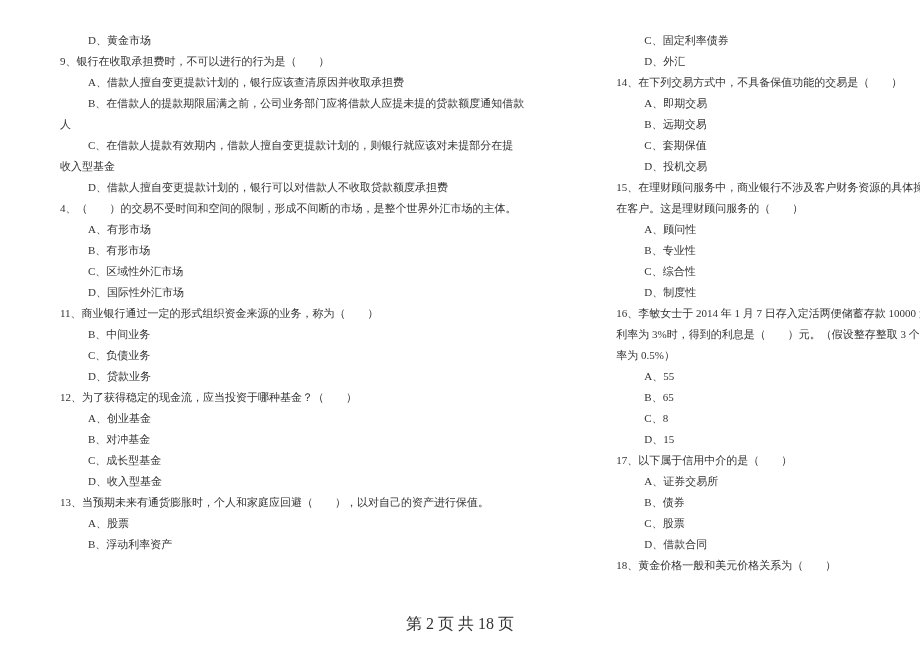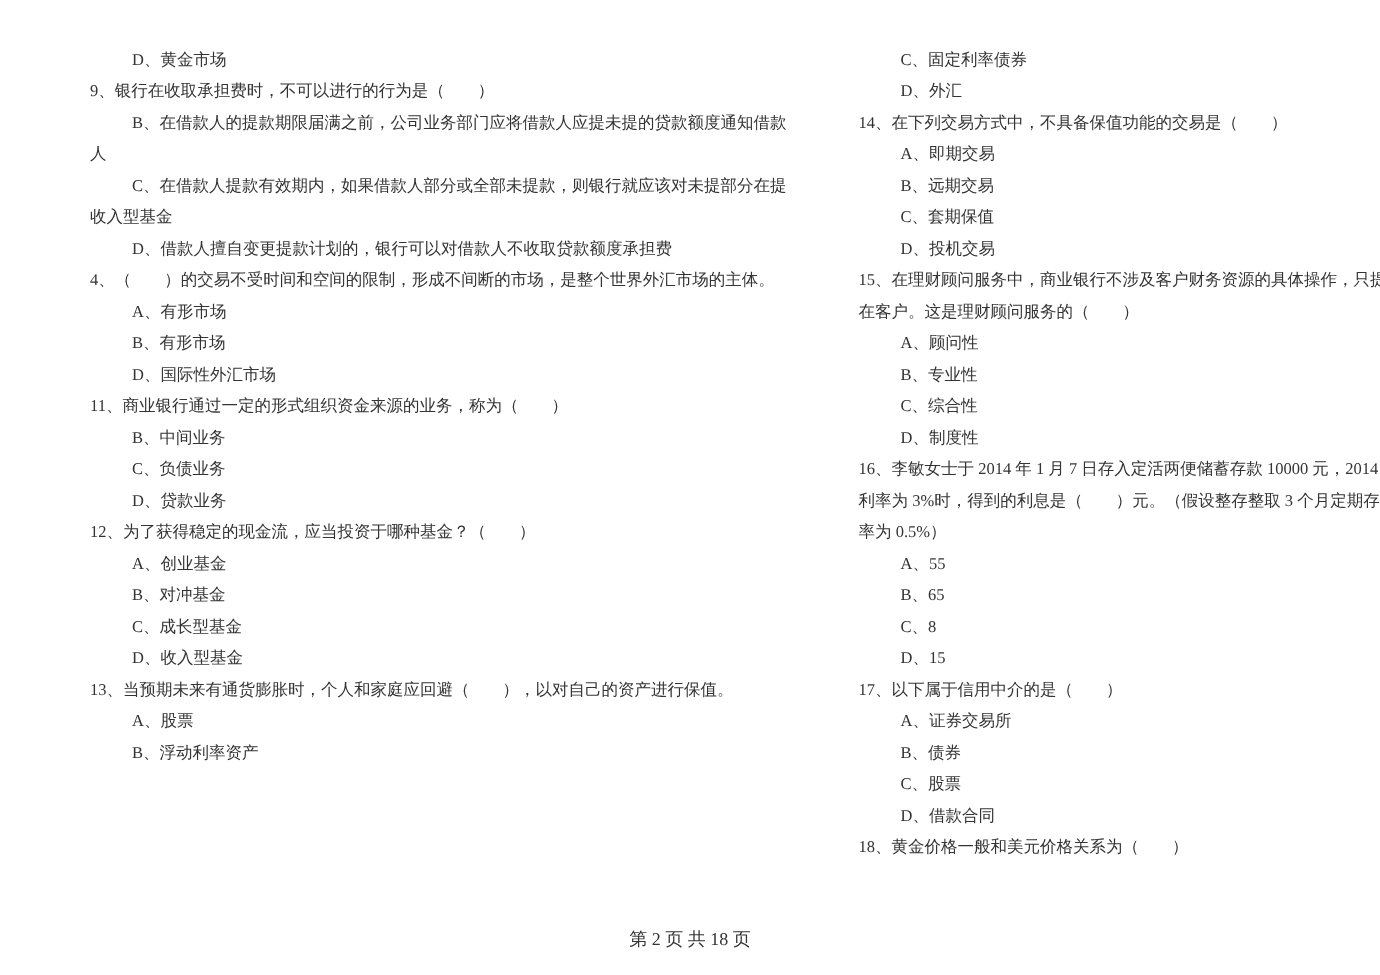--- a/index.html
+++ b/index.html
@@ -12,21 +12,21 @@
       height: 650px;
       background: #ffffff;
       font-family: "SimSun", "宋体", serif;
       font-size: 11px;
       color: #333333;
       padding: 30px 60px 40px 60px;
       position: relative;
     }
     .columns {
       display: flex;
-      gap: 48px;
+      gap: 92px;
       height: 560px;
     }
     .column {
       flex: 1;
       display: flex;
       flex-direction: column;
     }
     .line {
       line-height: 21px;
       white-space: nowrap;
@@ -36,39 +36,41 @@
     }
     .question {
       padding-left: 0;
     }
     .footer {
       position: absolute;
       bottom: 15px;
       left: 0;
       right: 0;
       text-align: center;
-      font-size: 12px;
+      font-size: 16px;
       color: #333333;
     }
   </style>
 </head>
 <body>
 
 <div class="columns">
   <div class="column" id="left-col">
       <div class="line indent-2">D、黄金市场</div>
       <div class="line question">9、银行在收取承担费时，不可以进行的行为是（　　）</div>
+      <div class="line indent-2">A、借款人擅自变更提款计划的，银行应该查清原因并收取承担费</div>
       <div class="line indent-2">B、在借款人的提款期限届满之前，公司业务部门应将借款人应提未提的贷款额度通知借款</div>
       <div class="line question">人</div>
-      <div class="line indent-2">C、在借款人提款有效期内，如果借款人部分或全部未提款，则银行就应该对未提部分在提</div>
+      <div class="line indent-2">C、在借款人提款有效期内，借款人擅自变更提款计划的，则银行就应该对未提部分在提</div>
       <div class="line question">收入型基金</div>
       <div class="line indent-2">D、借款人擅自变更提款计划的，银行可以对借款人不收取贷款额度承担费</div>
       <div class="line question">4、（　　）的交易不受时间和空间的限制，形成不间断的市场，是整个世界外汇市场的主体。</div>
       <div class="line indent-2">A、有形市场</div>
       <div class="line indent-2">B、有形市场</div>
+      <div class="line indent-2">C、区域性外汇市场</div>
       <div class="line indent-2">D、国际性外汇市场</div>
       <div class="line question">11、商业银行通过一定的形式组织资金来源的业务，称为（　　）</div>
       <div class="line indent-2">B、中间业务</div>
       <div class="line indent-2">C、负债业务</div>
       <div class="line indent-2">D、贷款业务</div>
       <div class="line question">12、为了获得稳定的现金流，应当投资于哪种基金？（　　）</div>
       <div class="line indent-2">A、创业基金</div>
       <div class="line indent-2">B、对冲基金</div>
       <div class="line indent-2">C、成长型基金</div>
       <div class="line indent-2">D、收入型基金</div>

